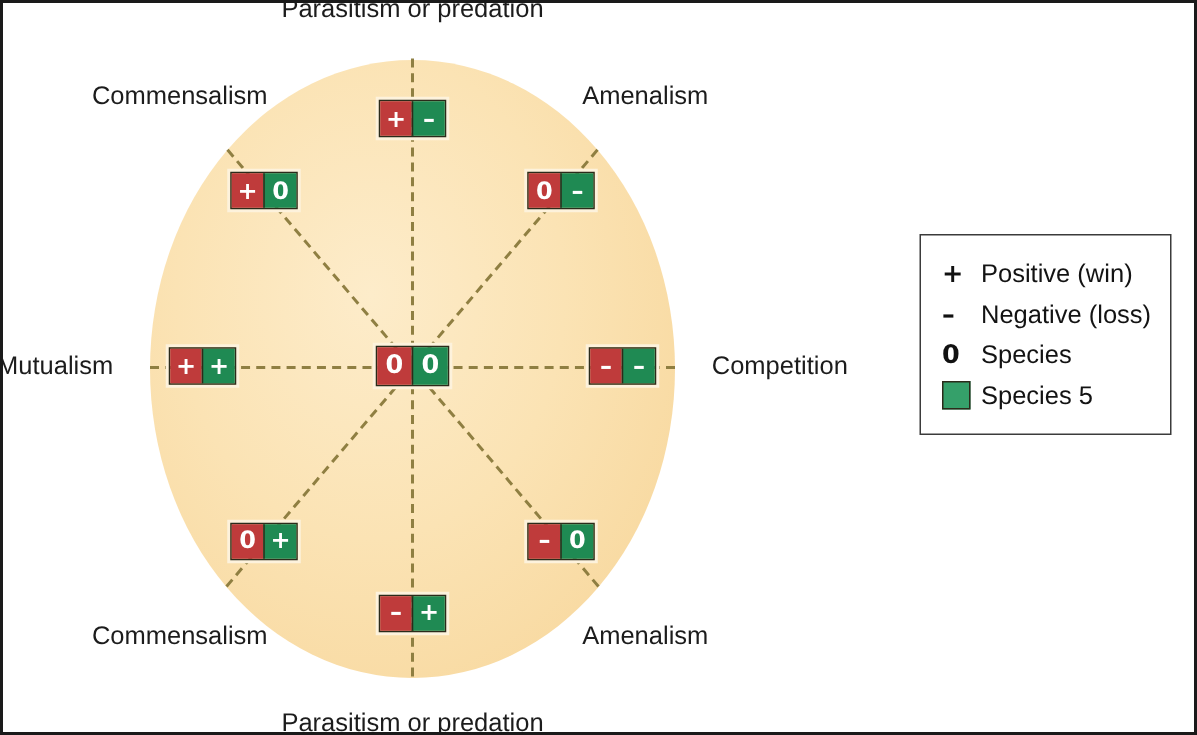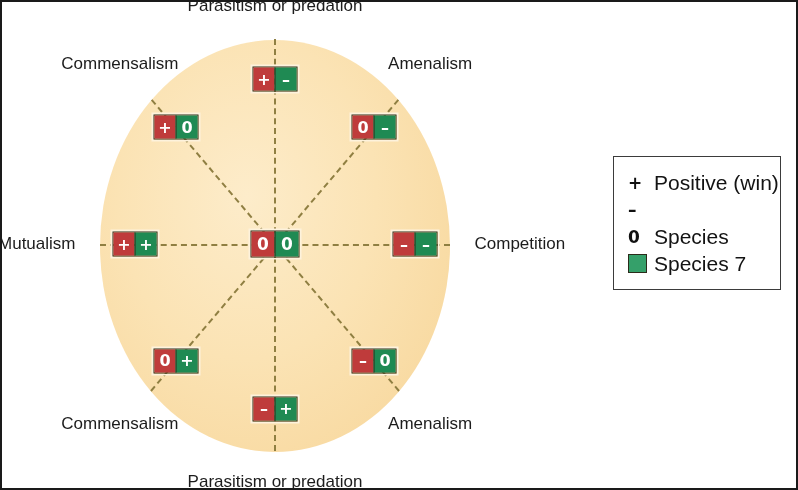--- a/index.html
+++ b/index.html
@@ -119,21 +119,21 @@
   .legend-swatch {
     width: 17px;
     height: 17px;
     border: 1.5px solid #2b2b1a;
     display: block;
   }
   .legend-swatch.sp1 { background: #d35555; }
   .legend-swatch.sp2 { background: #35a06a; }
   .legend-text {
     font-family: "Liberation Sans", sans-serif;
-    font-size: 21px;
+    font-size: 17px;
     color: #131313;
     white-space: nowrap;
   }
 </style>
 </head>
 <body>
 
 <div id="figure">
   <div id="canvas">
 
@@ -195,28 +195,29 @@
     </div>
 
     <div class="legend">
       <div id="legend-rows">
           <div class="legend-row">
             <div class="legend-key">+</div>
             <div class="legend-text">Positive (win)</div>
           </div>
           <div class="legend-row">
             <div class="legend-key">–</div>
+            <div class="legend-text">Negative (loss)</div>
           </div>
           <div class="legend-row">
             <div class="legend-key">0</div>
             <div class="legend-text">Species</div>
           </div>
           <div class="legend-row">
             <div class="legend-key">
               <span class="legend-swatch sp2"></span>
             </div>
-            <div class="legend-text">Species 7</div>
+            <div class="legend-text">Species 5</div>
           </div>
         </div>
     </div>
 
   </div>
 </div>
 
 </body></html>

